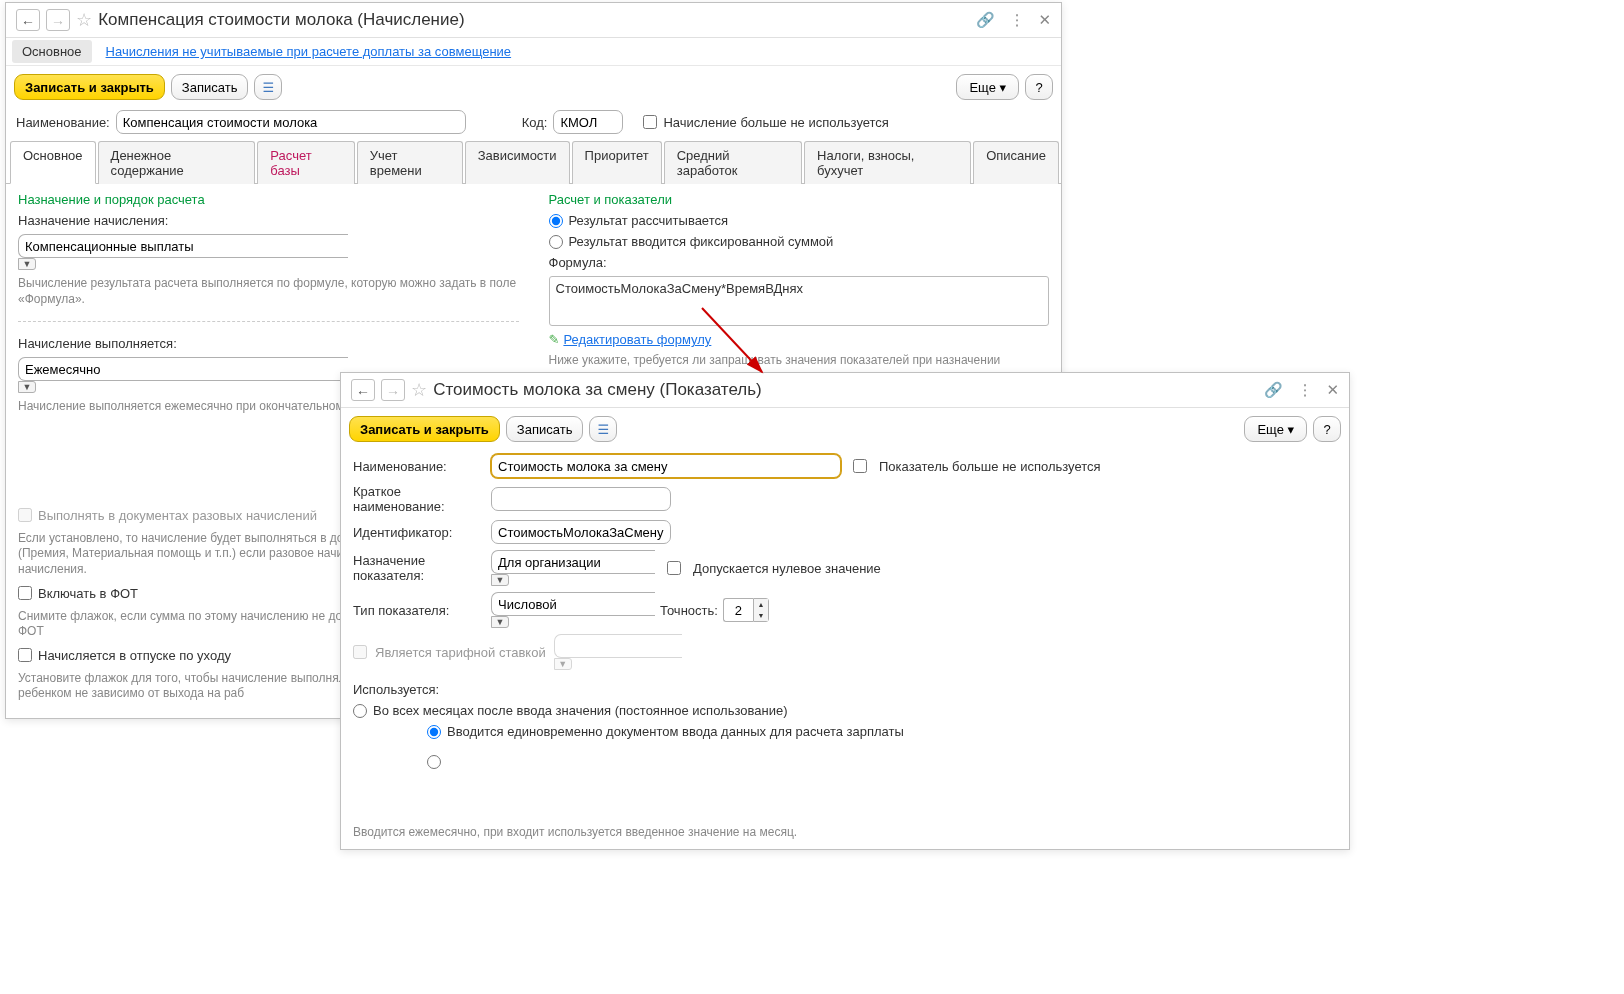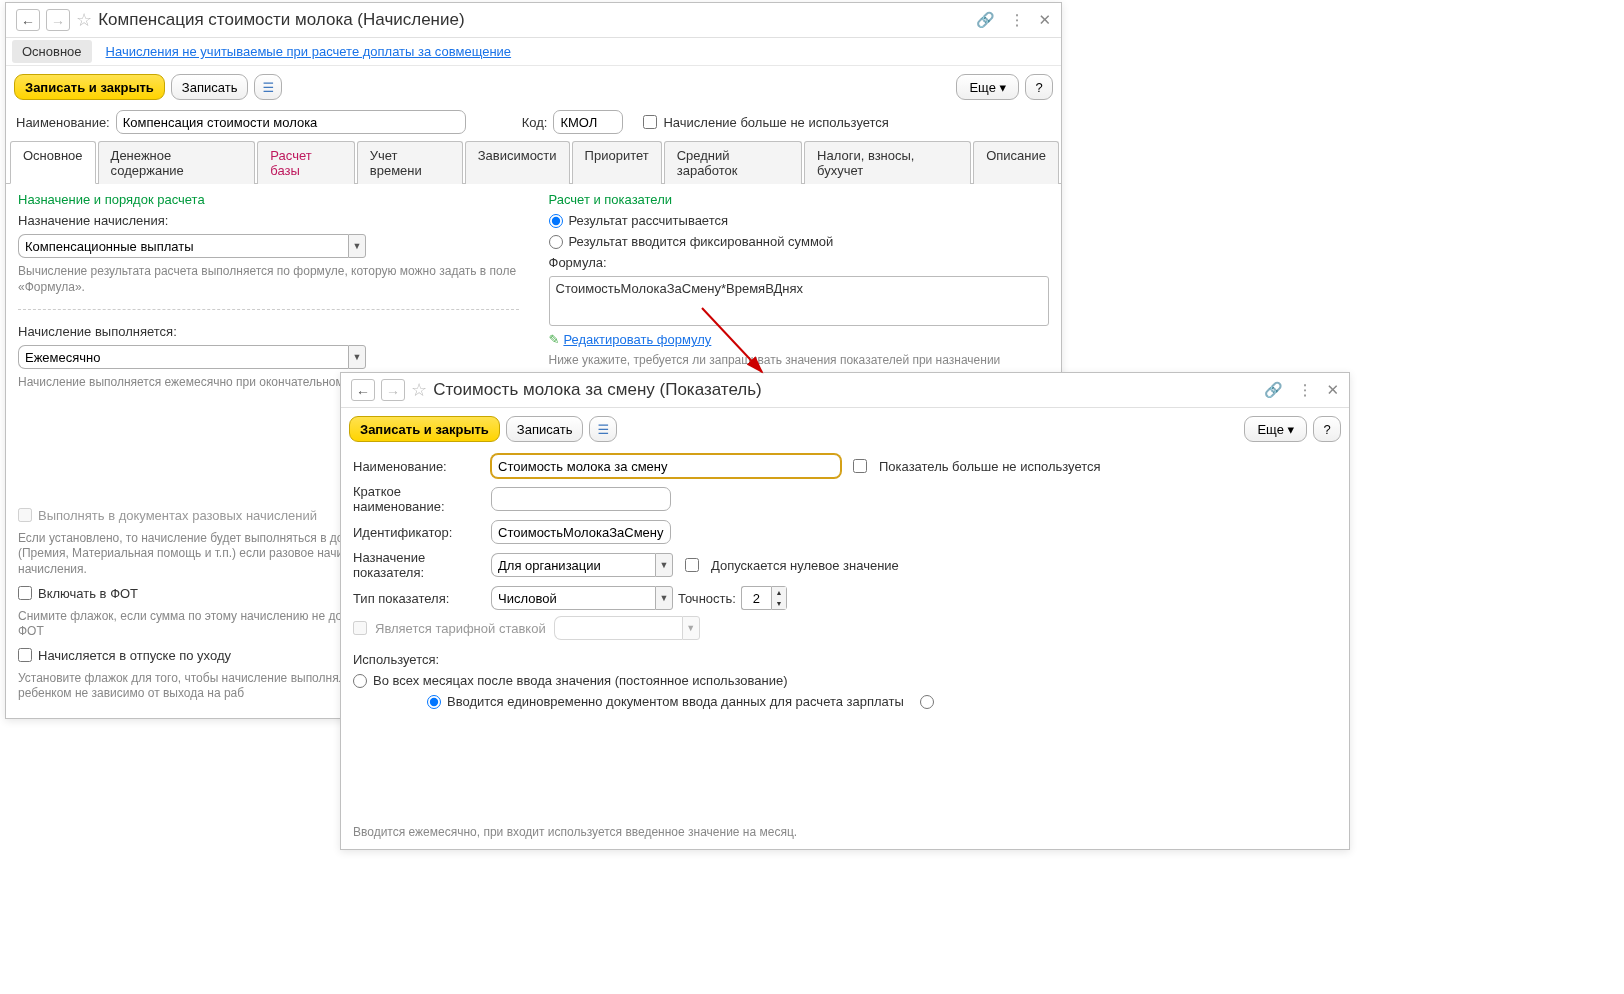--- a/index.html
+++ b/index.html
@@ -19,21 +19,21 @@
   .subnav-item.active { background:#e8e8e8; color:#333; text-decoration:none; border-radius:3px; }
   .toolbar { display:flex; gap:6px; padding:8px; align-items:center; }
   .btn { height:26px; padding:0 10px; border:1px solid #b0b0b0; background:linear-gradient(#fff,#f0f0f0); border-radius:9px; font-size:13px; cursor:pointer; display:inline-flex; align-items:center; }
   .btn.yellow { background:linear-gradient(#ffe24f,#ffd400); border-color:#c8a600; font-weight:bold; }
   .btn.icon { width:28px; padding:0; justify-content:center; color:#4179bf; }
   .btn.more { padding:0 12px; }
   .toolbar-right { margin-left:auto; display:flex; gap:6px; }
   .formrow { display:flex; align-items:center; gap:6px; padding:2px 10px; }
   .formrow label { font-size:13px; color:#333; }
   input[type=text], .txt { height:24px; border:1px solid #b0b0b0; border-radius:7px; padding:0 6px; font-size:13px; background:#fff; }
-  .dropdown { display:flex; align-items:stretch; }
+  .dropdown { display:flex; align-items:stretch;flex-direction:column; }
   .dropdown .txt { border-top-right-radius:0; border-bottom-right-radius:0; border-right:none; }
   .dropdown .dd-btn { width:18px; border:1px solid #b0b0b0; background:#f4f4f4; border-top-right-radius:3px; border-bottom-right-radius:3px; display:flex; align-items:center; justify-content:center; font-size:9px; color:#555; cursor:pointer; }
   input[type=checkbox] { width:14px; height:14px; }
   .tabs { display:flex; border-bottom:1px solid #c0c0c0; padding-left:4px; margin-top:4px; }
   .tab { padding:6px 12px; border:1px solid #c0c0c0; border-bottom:none; background:#f4f4f4; margin-right:2px; font-size:13px; cursor:pointer; position:relative; top:1px; border-radius:3px 3px 0 0; }
   .tab.active { background:#fff; border-bottom:1px solid #fff; }
   .tab.disabled { color:#be185d; }
   .tab-content { flex:1; display:flex; padding:8px 12px; gap:30px; overflow:hidden; }
   .col { flex:1; display:flex; flex-direction:column; gap:6px; }
   .group-title { color:#009a3d; font-size:13px; }
@@ -250,21 +250,21 @@
         <div class="dd-btn">▼</div>
       </div>
     </div>
 
     <div class="span2" style="margin-top:6px;"><label>Используется:</label></div>
     <div class="span2 radio-row">
         <input type="radio" style="">
         <label>Во всех месяцах после ввода значения (постоянное использование)</label>
       </div>
     <div class="span2 indent">
-      <div style="display:flex;gap:16px;padding-left:48px;">
+      <div style="display:flex;flex-direction:column;gap:16px;padding-left:48px;">
         <div class="radio-row">
             <input type="radio" checked="" style="">
             <label>Вводится единовременно документом ввода данных для расчета зарплаты</label>
           </div>
         <div class="radio-row">
             <input type="radio" style="">
           </div>
       </div>
     </div>
   </div>

